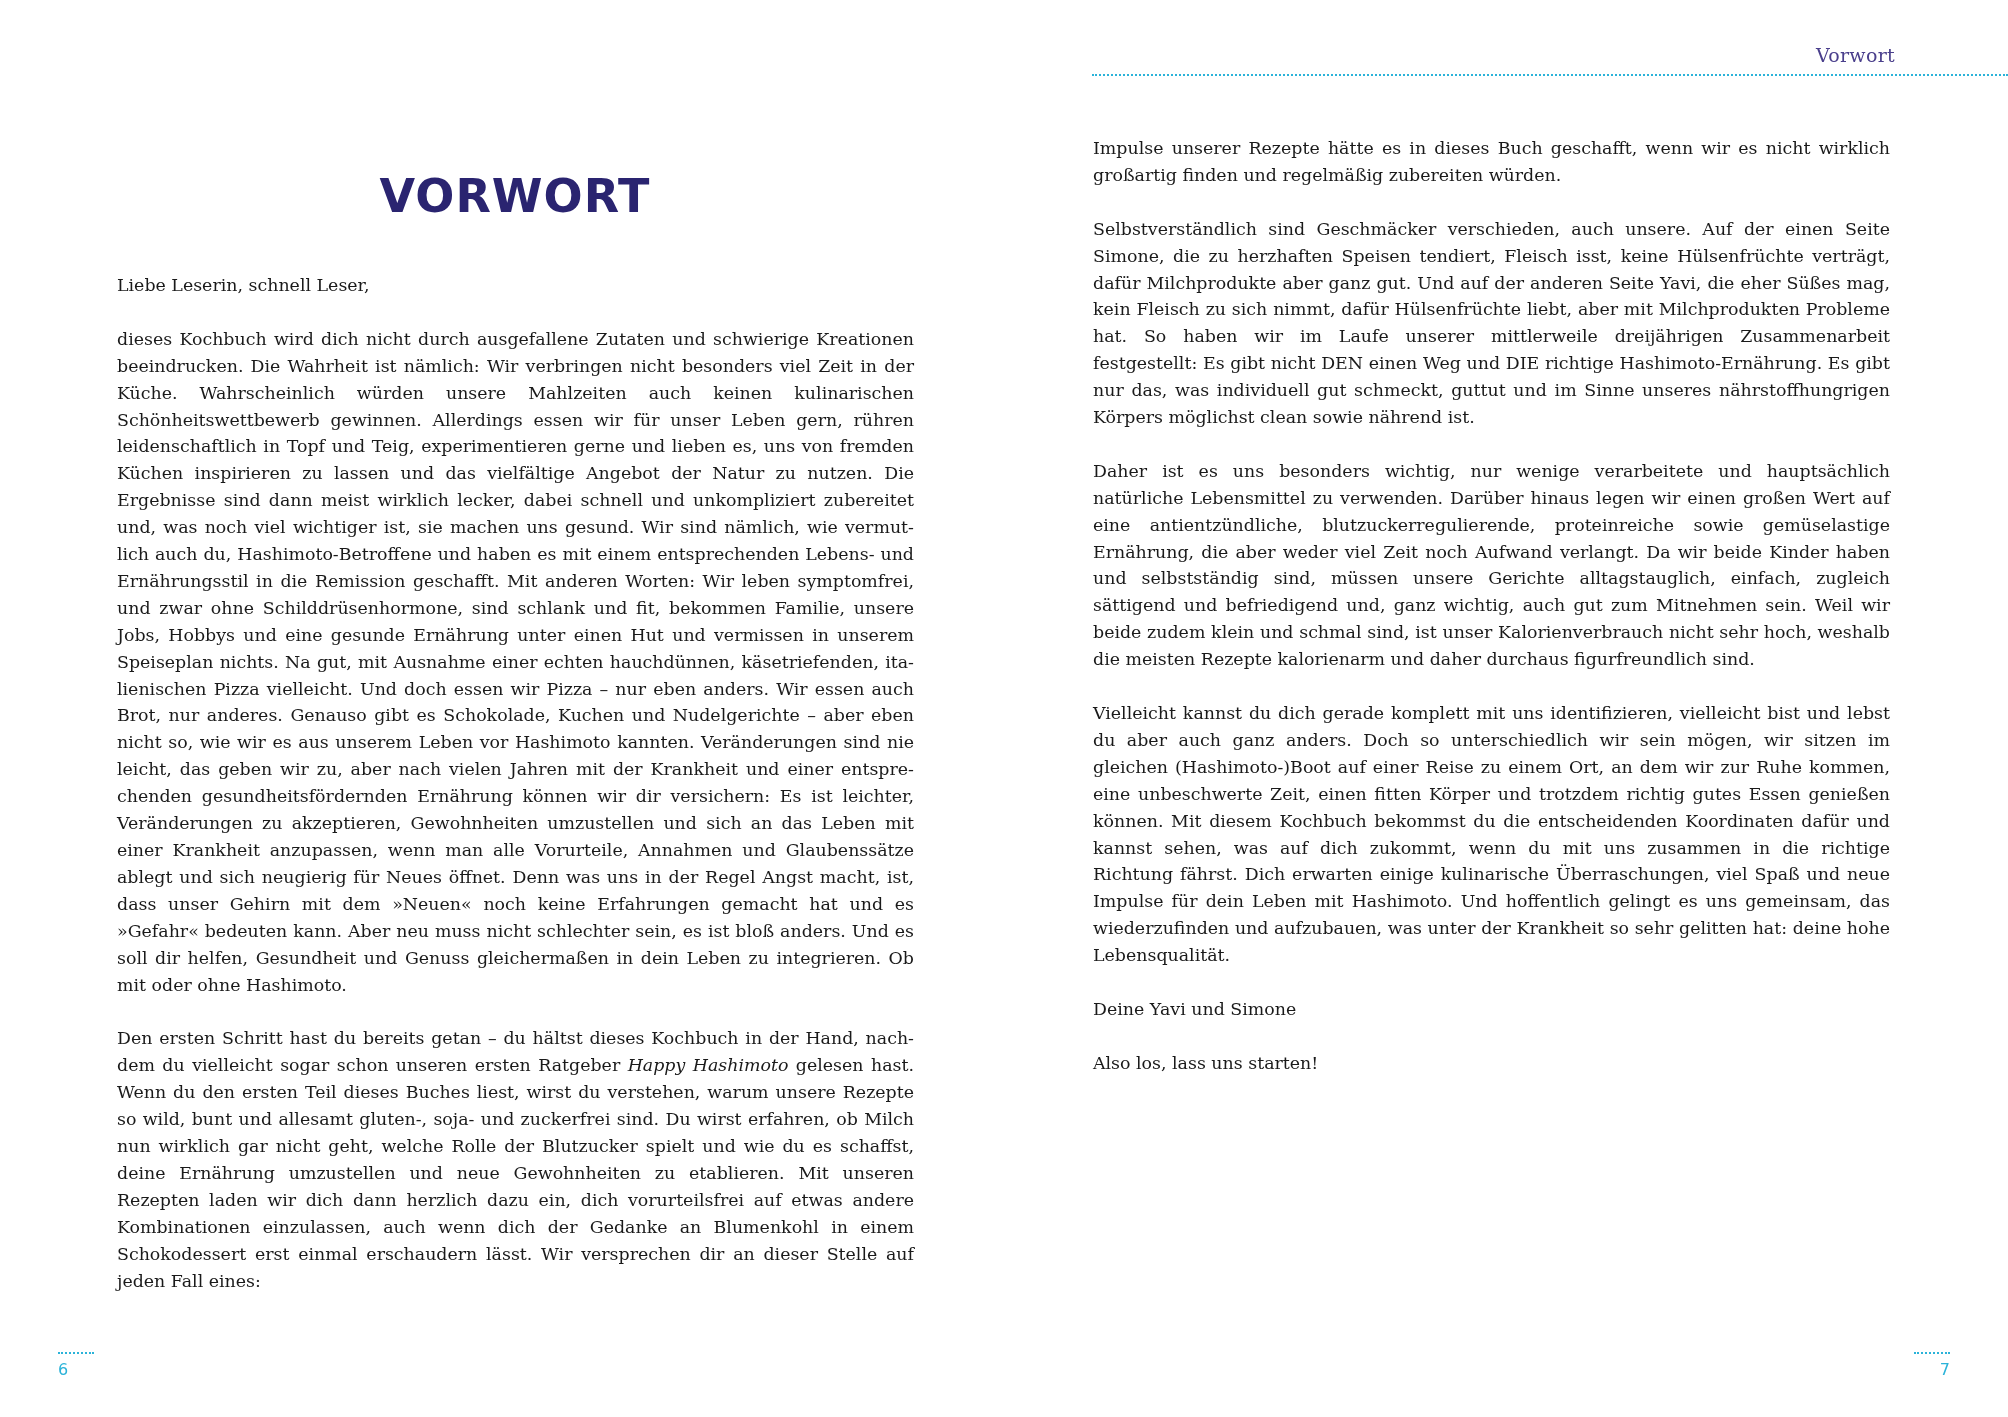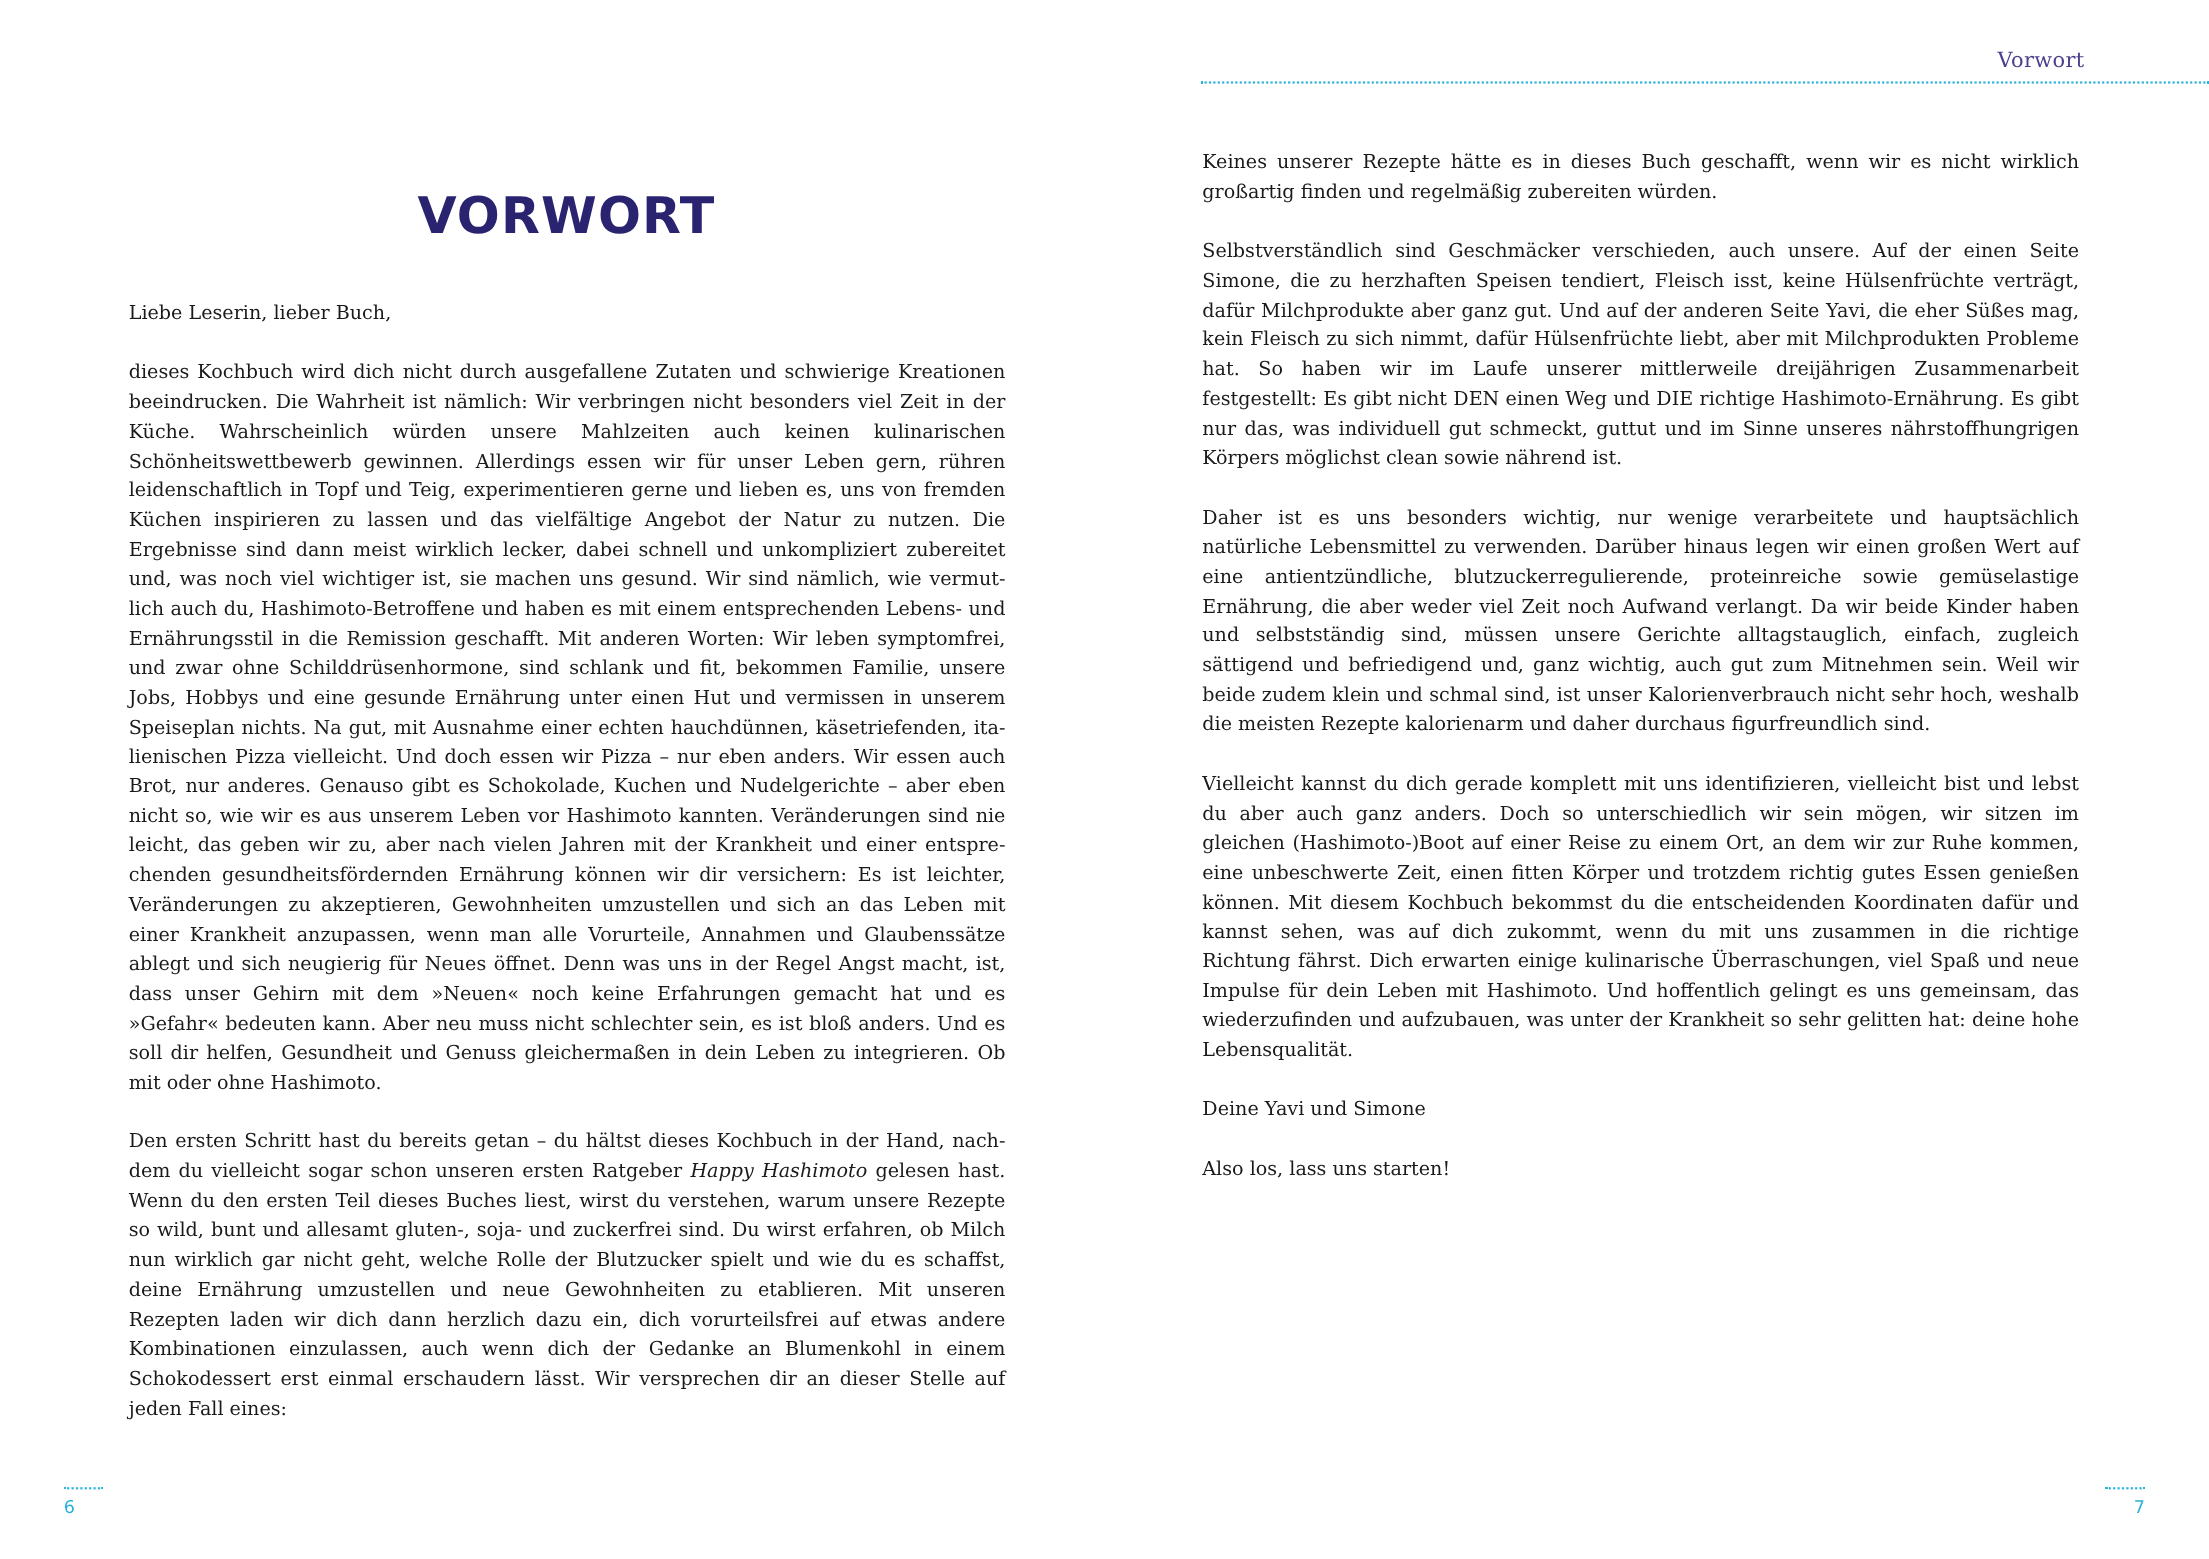--- a/index.html
+++ b/index.html
@@ -89,37 +89,37 @@
     .folio-right { right: 58px; text-align: right; }
     .folio-right .dots { margin-left: auto; }
   </style>
 </head>
 <body>
 
 <div class="page page-left">
   <h1 class="chapter-title">VORWORT</h1>
 
   <div class="col col-left">
-    <p class="salutation">Liebe Leserin, lieber Buch,</p>
+    <p class="salutation">Liebe Leserin, schnell Leser,</p>
     <p>dieses Kochbuch wird dich nicht durch ausgefallene Zutaten und schwierige Kreatio­nen beeindrucken. Die Wahrheit ist nämlich: Wir verbringen nicht besonders viel Zeit in der Küche. Wahrscheinlich würden unsere Mahlzeiten auch keinen kulinarischen Schönheitswettbewerb gewinnen. Allerdings essen wir für unser Leben gern, rühren leidenschaftlich in Topf und Teig, experimentieren gerne und lieben es, uns von frem­den Küchen inspirieren zu lassen und das vielfältige Angebot der Natur zu nutzen. Die Ergebnisse sind dann meist wirklich lecker, dabei schnell und unkompliziert zubereitet und, was noch viel wichtiger ist, sie machen uns gesund. Wir sind nämlich, wie vermut­lich auch du, Hashimoto-Betroffene und haben es mit einem entsprechenden Lebens- und Ernährungsstil in die Remission geschafft. Mit anderen Worten: Wir leben symptomfrei, und zwar ohne Schilddrüsenhormone, sind schlank und fit, bekommen Familie, unsere Jobs, Hobbys und eine gesunde Ernährung unter einen Hut und vermissen in unserem Speiseplan nichts. Na gut, mit Ausnahme einer echten hauchdünnen, käsetriefenden, ita­lienischen Pizza vielleicht. Und doch essen wir Pizza – nur eben anders. Wir essen auch Brot, nur anderes. Genauso gibt es Schokolade, Kuchen und Nudelgerichte – aber eben nicht so, wie wir es aus unserem Leben vor Hashimoto kannten. Veränderungen sind nie leicht, das geben wir zu, aber nach vielen Jahren mit der Krankheit und einer entspre­chenden gesundheitsfördernden Ernährung können wir dir versichern: Es ist leichter, Ver­änderungen zu akzeptieren, Gewohnheiten umzustellen und sich an das Leben mit einer Krankheit anzupassen, wenn man alle Vorurteile, Annahmen und Glaubenssätze ablegt und sich neugierig für Neues öffnet. Denn was uns in der Regel Angst macht, ist, dass unser Gehirn mit dem »Neuen« noch keine Erfahrungen gemacht hat und es »Gefahr« bedeuten kann. Aber neu muss nicht schlechter sein, es ist bloß anders. Und es soll dir helfen, Gesundheit und Genuss gleichermaßen in dein Leben zu integrieren. Ob mit oder ohne Hashimoto.</p>
     <p><span>Den ersten Schritt hast du bereits getan – du hältst dieses Kochbuch in der Hand, nach­dem du vielleicht sogar schon unseren ersten Ratgeber </span><em>Happy Hashimoto</em><span> gelesen hast. Wenn du den ersten Teil dieses Buches liest, wirst du verstehen, warum unsere Rezepte so wild, bunt und allesamt gluten-, soja- und zuckerfrei sind. Du wirst erfahren, ob Milch nun wirklich gar nicht geht, welche Rolle der Blutzucker spielt und wie du es schaffst, deine Ernährung umzustellen und neue Gewohnheiten zu etablieren. Mit unseren Rezepten laden wir dich dann herzlich dazu ein, dich vorurteilsfrei auf etwas andere Kombinatio­nen einzulassen, auch wenn dich der Gedanke an Blumenkohl in einem Schokodessert erst einmal erschaudern lässt. Wir versprechen dir an dieser Stelle auf jeden Fall eines:</span></p>
   </div>
 
   <div class="folio folio-left">
     <span class="dots"></span>
     <span>6</span>
   </div>
 </div>
 
 <div class="page page-right">
   <div class="running-head">Vorwort</div>
   <div class="head-rule"></div>
 
   <div class="col col-right">
-    <p>Keines unserer Rezepte hätte es in dieses Buch geschafft, wenn wir es nicht wirklich groß­artig finden und regelmäßig zubereiten würden.</p>
+    <p>Impulse unserer Rezepte hätte es in dieses Buch geschafft, wenn wir es nicht wirklich groß­artig finden und regelmäßig zubereiten würden.</p>
     <p>Selbstverständlich sind Geschmäcker verschieden, auch unsere. Auf der einen Seite Simone, die zu herzhaften Speisen tendiert, Fleisch isst, keine Hülsenfrüchte verträgt, dafür Milchprodukte aber ganz gut. Und auf der anderen Seite Yavi, die eher Süßes mag, kein Fleisch zu sich nimmt, dafür Hülsenfrüchte liebt, aber mit Milchprodukten Probleme hat. So haben wir im Laufe unserer mittlerweile dreijährigen Zusammenarbeit festgestellt: Es gibt nicht DEN einen Weg und DIE richtige Hashimoto-Ernährung. Es gibt nur das, was individuell gut schmeckt, guttut und im Sinne unseres nährstoffhungrigen Körpers möglichst clean sowie nährend ist.</p>
     <p>Daher ist es uns besonders wichtig, nur wenige verarbeitete und hauptsächlich natürliche Lebensmittel zu verwenden. Darüber hinaus legen wir einen großen Wert auf eine anti­entzündliche, blutzuckerregulierende, proteinreiche sowie gemüselastige Ernährung, die aber weder viel Zeit noch Aufwand verlangt. Da wir beide Kinder haben und selbststän­dig sind, müssen unsere Gerichte alltagstauglich, einfach, zugleich sättigend und befrie­digend und, ganz wichtig, auch gut zum Mitnehmen sein. Weil wir beide zudem klein und schmal sind, ist unser Kalorienverbrauch nicht sehr hoch, weshalb die meisten Rezepte kalorienarm und daher durchaus figurfreundlich sind.</p>
     <p>Vielleicht kannst du dich gerade komplett mit uns identifizieren, vielleicht bist und lebst du aber auch ganz anders. Doch so unterschiedlich wir sein mögen, wir sitzen im gleichen (Hashimoto-)Boot auf einer Reise zu einem Ort, an dem wir zur Ruhe kommen, eine unbe­schwerte Zeit, einen fitten Körper und trotzdem richtig gutes Essen genießen können. Mit diesem Kochbuch bekommst du die entscheidenden Koordinaten dafür und kannst sehen, was auf dich zukommt, wenn du mit uns zusammen in die richtige Richtung fährst. Dich erwarten einige kulinarische Überraschungen, viel Spaß und neue Impulse für dein Leben mit Hashimoto. Und hoffentlich gelingt es uns gemeinsam, das wiederzufinden und aufzubauen, was unter der Krankheit so sehr gelitten hat: deine hohe Lebensqualität.</p>
     <p>Deine Yavi und Simone</p>
     <p>Also los, lass uns starten!</p>
   </div>
 
   <div class="folio folio-right">
     <span class="dots"></span>
     <span>7</span>

